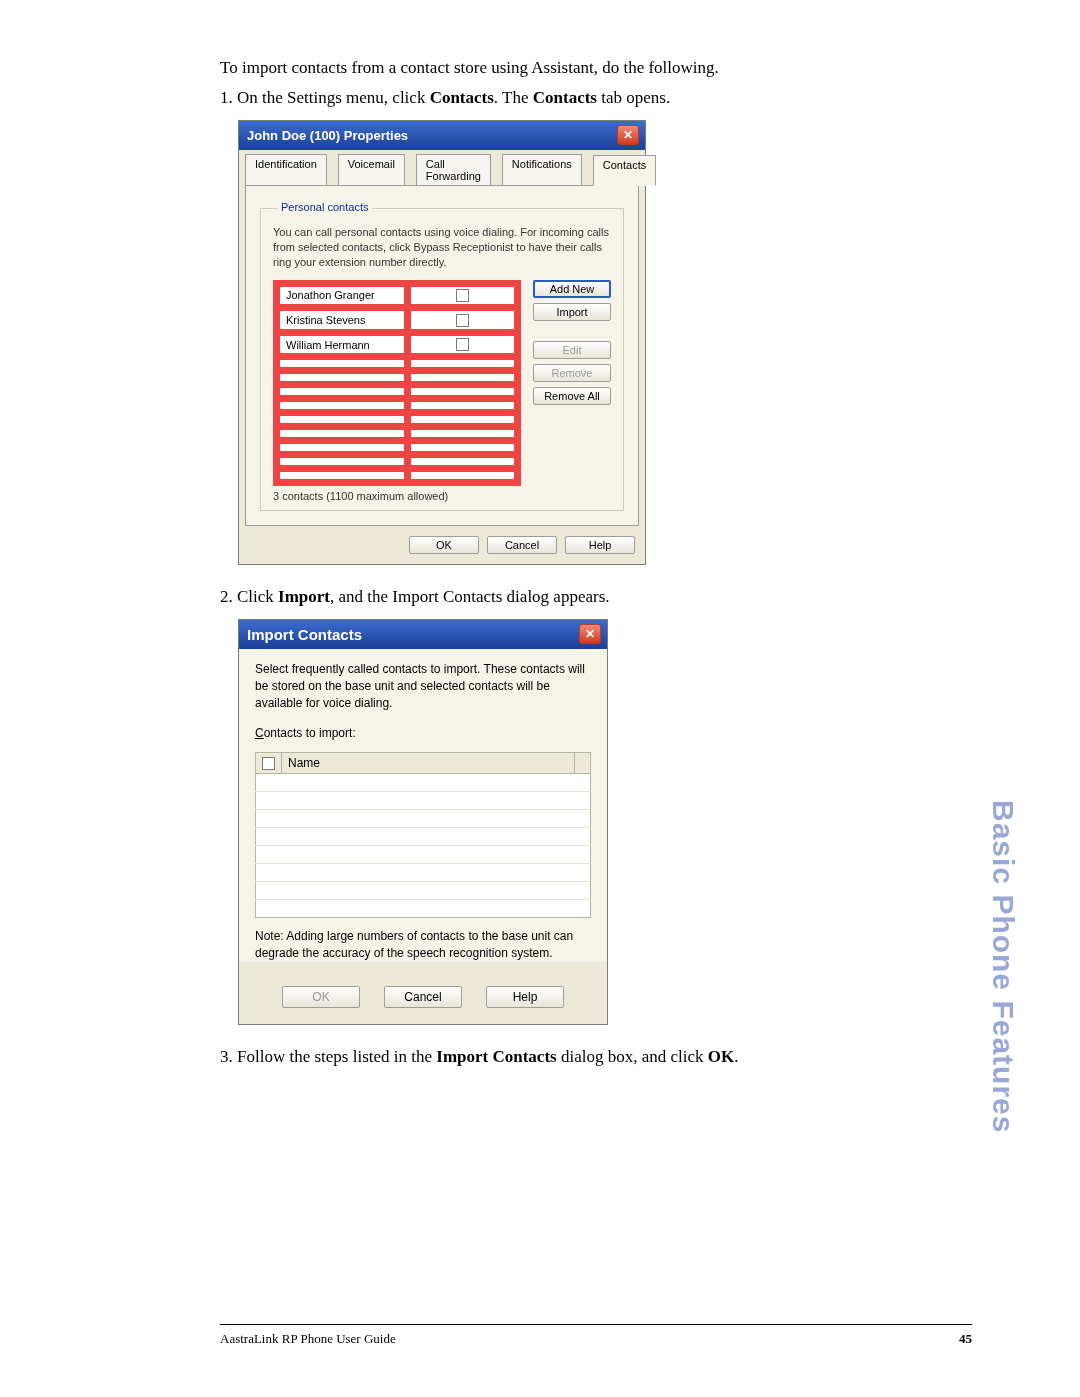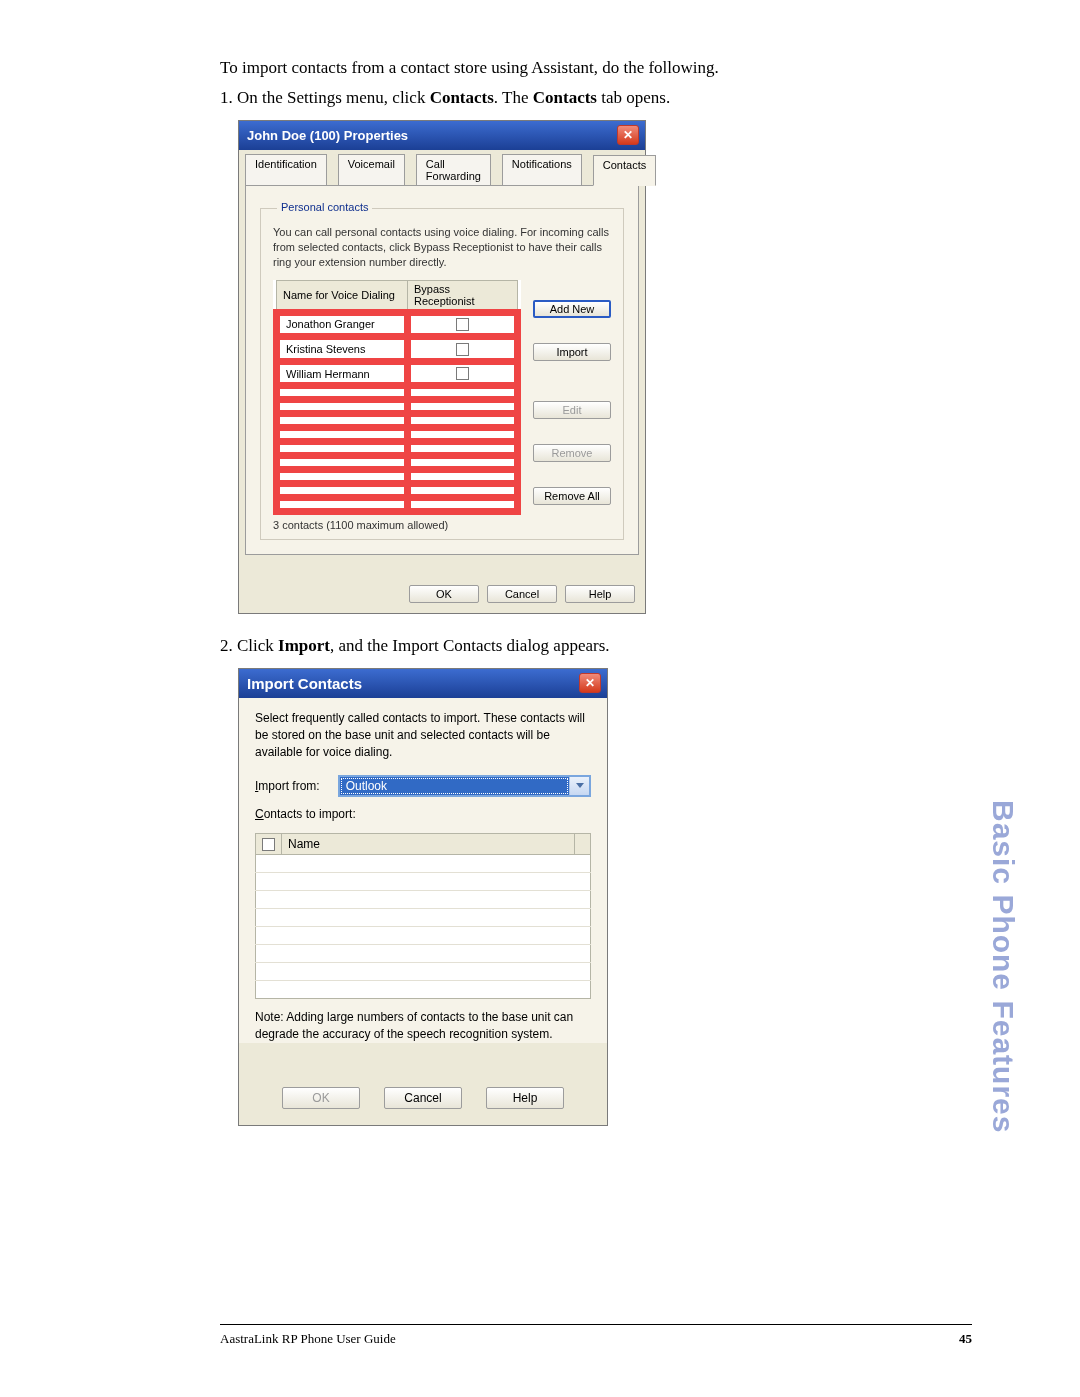--- a/index.html
+++ b/index.html
@@ -139,21 +139,20 @@
     gap: 5px;
   }
   .winbtn {
     border: 1px solid #9c9c9c;
     background: linear-gradient(to bottom, #ffffff, #e8e5d8);
     padding: 2px 4px;
     font-size: 11px;
     text-align: center;
     border-radius: 2px;
     color: #000;
-    margin-top: 20px;
   }
   .winbtn.default { border: 2px solid #2a5bc4; padding: 1px 3px;}
   .winbtn.disabled { color: #9a9a9a; }
   .hint { font-size: 11px; margin-top: 4px; color: #333;}
   .btnrow {
     display: flex;
     justify-content: flex-end;
     gap: 8px;
     padding: 4px 10px 10px 0;
   }
@@ -256,24 +255,20 @@
       <div class="tab active">Contacts</div>
     </div>
     <div class="tabpanel">
       <div class="fieldset">
         <span class="legend">Personal contacts</span>
         <div class="desc">You can call personal contacts using voice dialing.  For incoming calls from selected contacts, click Bypass Receptionist to have their calls ring your extension number directly.</div>
         <div class="grid">
           <div class="tablewrap">
             <table class="contacts">
               <tbody>
-                  <tr>
-                <th>Name for Voice Dialing</th>
-                <th style="width:110px">Bypass Receptionist</th>
-              </tr>
               <tr>
                 <td>Jonathon Granger</td>
                 <td class="chk"><span class="checkbox"></span></td>
               </tr>
               <tr>
                 <td>Kristina Stevens</td>
                 <td class="chk"><span class="checkbox"></span></td>
               </tr>
               <tr>
                 <td>William Hermann</td>
@@ -341,29 +336,20 @@
     <span>2.</span><span> Click </span><span class="bold">Import</span><span>, and the Import Contacts dialog appears.</span>
   </p>
 
   <div class="dialog dialog2">
     <div class="titlebar" style="font-size:15px">
       <span>Import Contacts</span>
       <span class="closebtn">✕</span>
     </div>
     <div class="body">
       <div class="para">Select frequently called contacts to import.  These contacts will be stored on the base unit and selected contacts will be available for voice dialing.</div>
-      <div class="row">
-        <span class="label"><span class="u">I</span><span>mport from:</span></span>
-        <div class="select">
-          <div class="sel-val">Outlook</div>
-          <div class="sel-arrow">
-              <div class="triangle-down"></div>
-            </div>
-        </div>
-      </div>
       <div class="label" style="margin:10px 0 12px 0"><span class="u">C</span><span>ontacts to import:</span></div>
       <table class="import">
         <tbody>
             <tr>
           <th class="chkcol"><span class="checkbox"></span></th>
           <th>Name</th>
           <th style="width:16px"></th>
         </tr>
         <tr>
               <td></td>
@@ -409,20 +395,23 @@
         </table>
       <div class="note12" style="margin-top:10px">Note:  Adding large numbers of contacts to the base unit can degrade the accuracy of the speech recognition system.</div>
     </div>
     <div class="btnrow">
       <div class="winbtn disabled">OK</div>
       <div class="winbtn">Cancel</div>
       <div class="winbtn">Help</div>
     </div>
   </div>
 
+  <p class="step step3">
+    <span>3.</span><span> Follow the steps listed in the </span><span class="bold">Import Contacts</span><span> dialog box, and click </span><span class="bold">OK</span><span>.</span>
+  </p>
 </div>
 
 <div class="side-text">Basic Phone Features</div>
 
 <div class="footer">
   <span>AastraLink RP Phone User Guide</span>
   <span class="pagenum">45</span>
 </div>
 
 </body></html>

